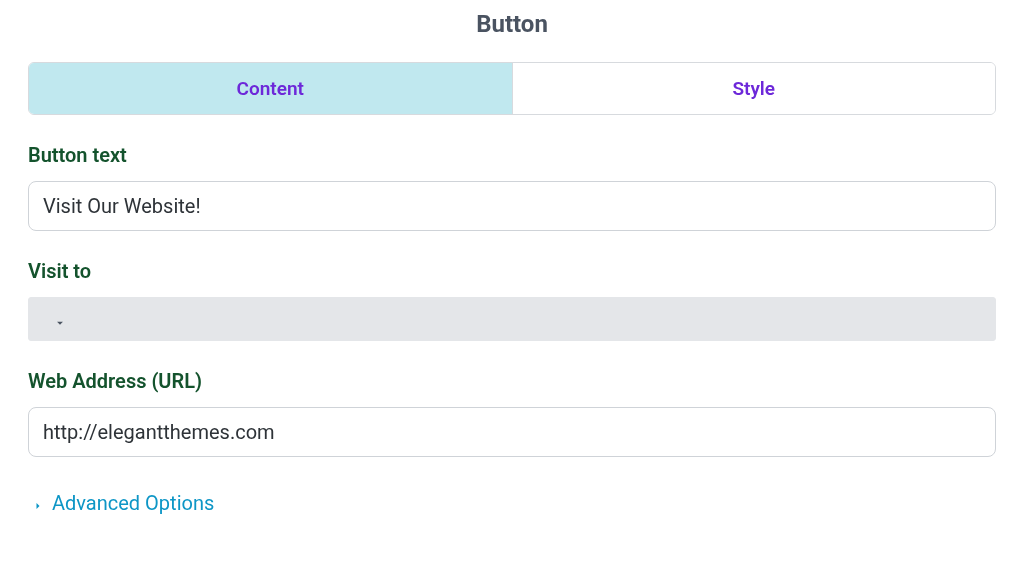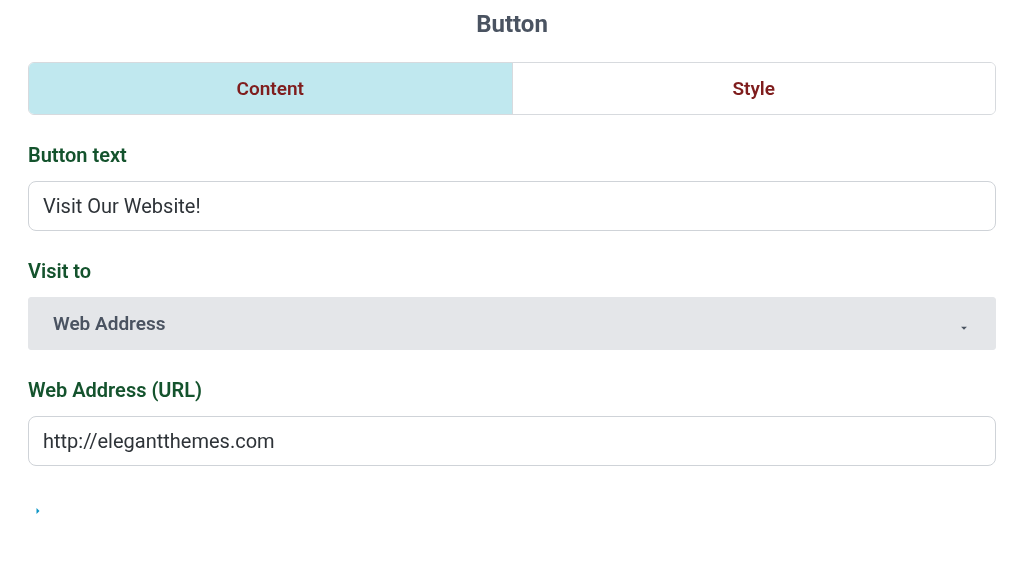--- a/index.html
+++ b/index.html
@@ -28,21 +28,21 @@
       border-radius: 6px;
       overflow: hidden;
       margin-bottom: 28px;
     }
     .tab {
       flex: 1;
       text-align: center;
       padding: 14px 0;
       font-size: 19px;
       font-weight: 600;
-      color: #7f1d1d;
+      color: #6d28d9;
       background: #ffffff;
       border-right: 1px solid #d7dade;
       cursor: pointer;
     }
     .tab:last-child {
       border-right: none;
     }
     .tab.active {
       background: #c0e8ef;
     }
@@ -123,34 +123,34 @@
   <div class="tab active">Content</div>
   <div class="tab">Style</div>
 </div>
 
 <div class="field-label">Button text</div>
 <input type="text" class="text-input" value="Visit Our Website!" style="">
 
 <div class="field-label">Visit to</div>
 <div class="select-wrap">
   <div class="select">
-    <span>Web Address</span>
     <span class="chevron-down">
       <svg viewBox="0 0 24 24">
           <path d="M7 10l5 5 5-5z"></path>
         </svg>
     </span>
   </div>
 </div>
 
 <div class="field-label">Web Address (URL)</div>
 <input type="text" class="text-input" value="http://elegantthemes.com" style="">
 
 <div class="advanced">
   <span class="chevron-right">
     <svg viewBox="0 0 24 24">
         <path d="M9 6l6 6-6 6z"></path>
       </svg>
   </span>
+  <span>Advanced Options</span>
 </div>
 
 
 
 
 </body></html>

